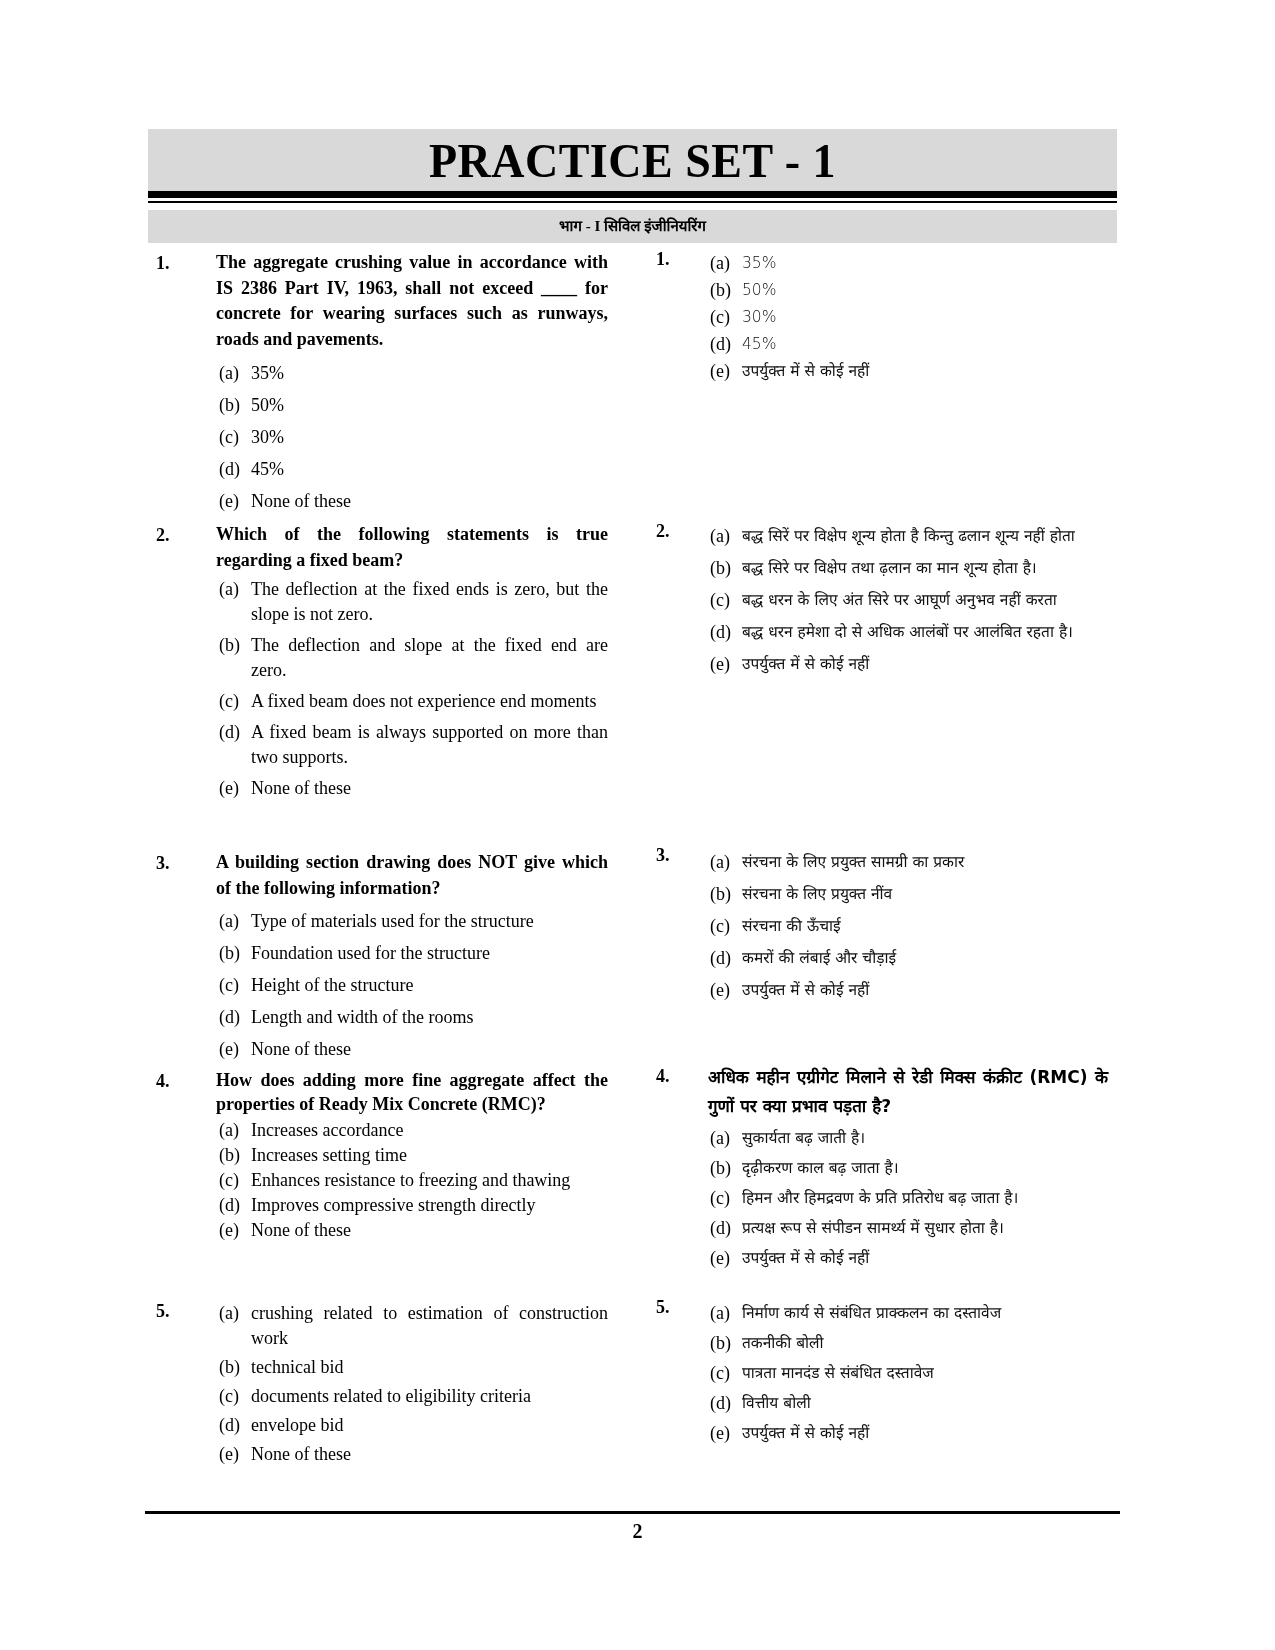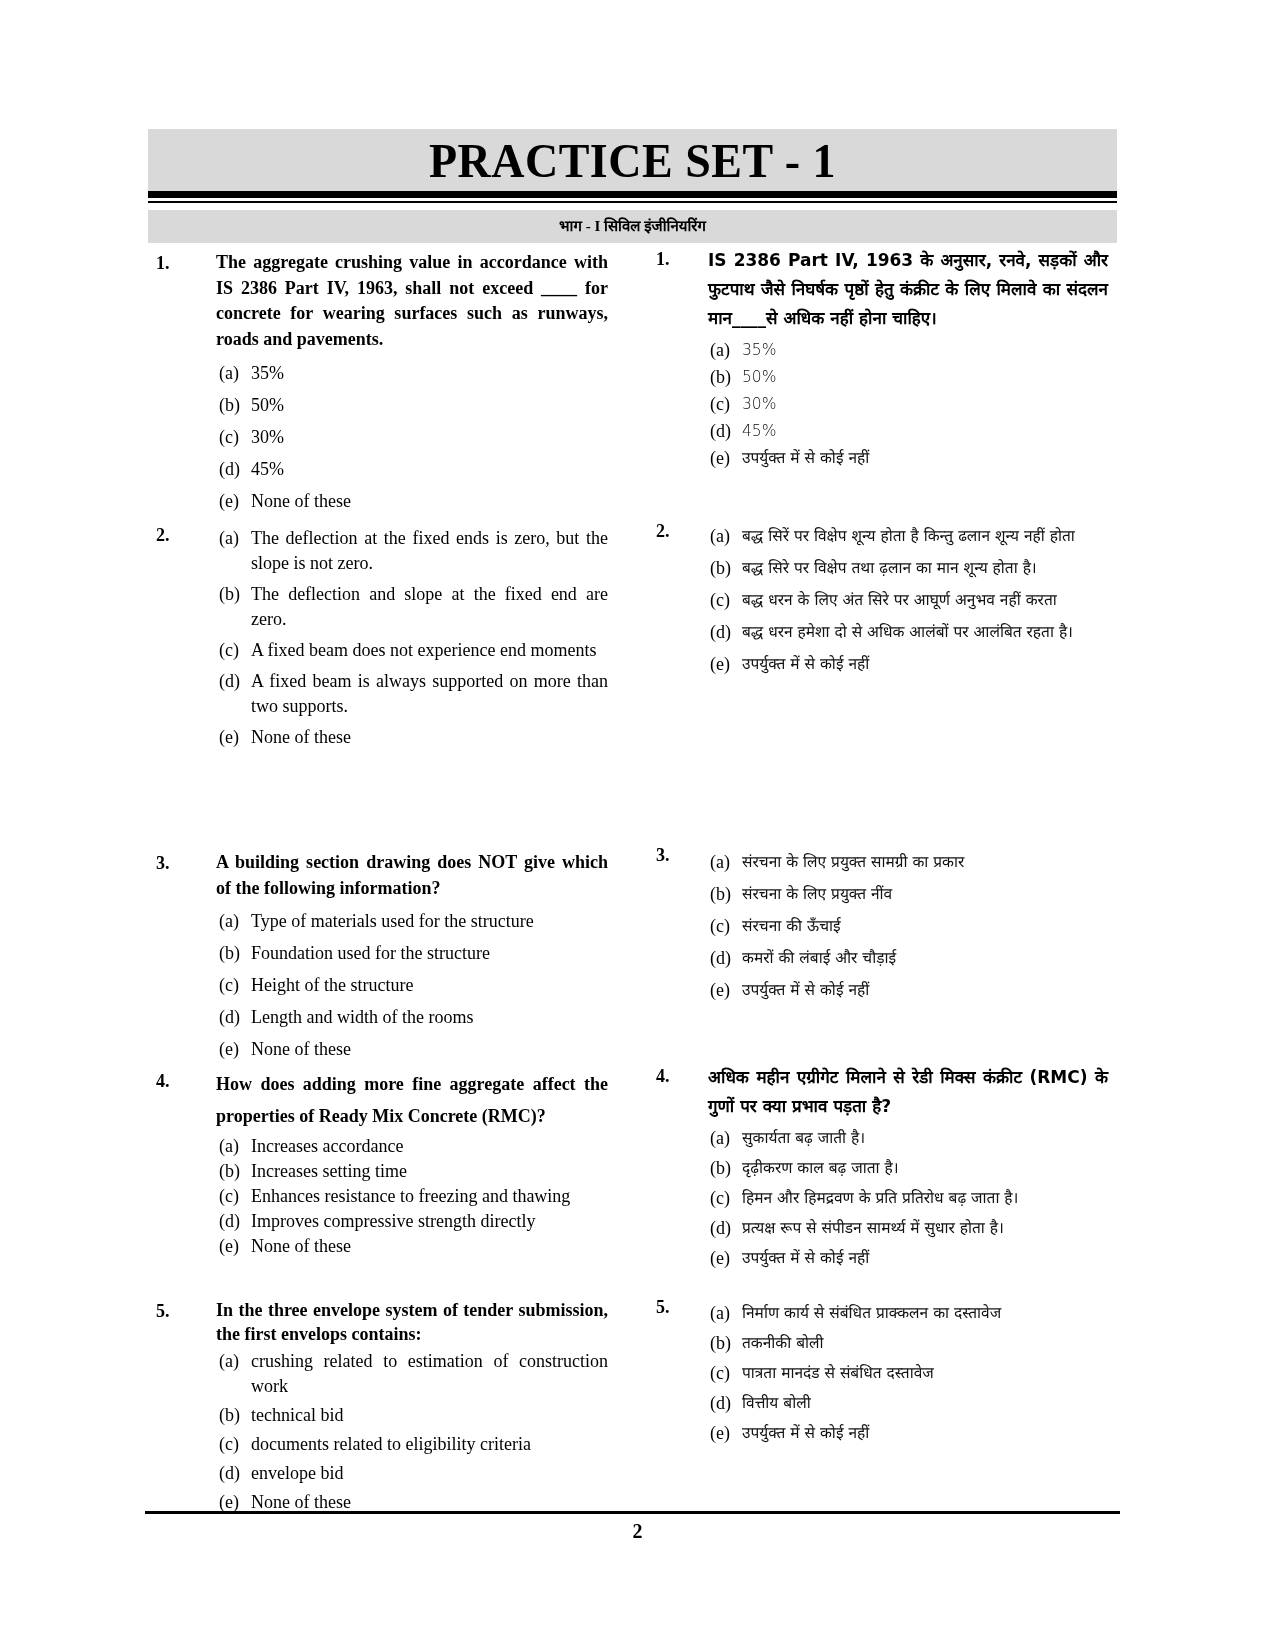--- a/index.html
+++ b/index.html
@@ -64,20 +64,21 @@
         </div>
       <div class="opt" style="line-height:32px">
           <span class="lbl">(e)</span>
           <span class="otext">None of these</span>
         </div>
     </div>
   </div>
 
   <div class="q" style="top:272px">
     <div class="qnum">2.</div>
+    <div class="qtext">Which of the following statements is true regarding a fixed beam?</div>
     <div class="opts" style="margin-top:4px">
       <div class="opt" style="margin-bottom:6px">
           <span class="lbl">(a)</span>
           <span class="otext">The deflection at the fixed ends is zero, but the slope is not zero.</span>
         </div>
       <div class="opt" style="margin-bottom:6px">
           <span class="lbl">(b)</span>
           <span class="otext">The deflection and slope at the fixed end are zero.</span>
         </div>
       <div class="opt" style="margin-bottom:6px">
@@ -117,21 +118,21 @@
         </div>
       <div class="opt" style="line-height:32px">
           <span class="lbl">(e)</span>
           <span class="otext">None of these</span>
         </div>
     </div>
   </div>
 
   <div class="q" style="top:818px">
     <div class="qnum">4.</div>
-    <div class="qtext" style="line-height:32px">How does adding more fine aggregate affect the properties of Ready Mix Concrete (RMC)?</div>
+    <div class="qtext" style="line-height:24px">How does adding more fine aggregate affect the properties of Ready Mix Concrete (RMC)?</div>
     <div class="opts" style="margin-top:2px">
       <div class="opt">
           <span class="lbl">(a)</span>
           <span class="otext">Increases accordance</span>
         </div>
       <div class="opt">
           <span class="lbl">(b)</span>
           <span class="otext">Increases setting time</span>
         </div>
       <div class="opt">
@@ -144,21 +145,20 @@
         </div>
       <div class="opt">
           <span class="lbl">(e)</span>
           <span class="otext">None of these</span>
         </div>
     </div>
   </div>
 
   <div class="q" style="top:1048px">
     <div class="qnum">5.</div>
-    <div class="qtext" style="line-height:24px">In the three envelope system of tender submission, the first envelops contains:</div>
     <div class="opts" style="margin-top:3px">
       <div class="opt" style="margin-bottom:4px">
           <span class="lbl">(a)</span>
           <span class="otext">crushing related to estimation of construction work</span>
         </div>
       <div class="opt" style="margin-bottom:4px">
           <span class="lbl">(b)</span>
           <span class="otext">technical bid</span>
         </div>
       <div class="opt" style="margin-bottom:4px">
@@ -173,21 +173,20 @@
           <span class="lbl">(e)</span>
           <span class="otext">None of these</span>
         </div>
     </div>
   </div>
 </div>
 
 <div class="col right">
   <div class="q" style="top:-4px">
     <div class="qnum">1.</div>
-    <div class="qtext">IS 2386 Part IV, 1963 के अनुसार, रनवे, सड़कों और फुटपाथ जैसे निघर्षक पृष्ठों हेतु कंक्रीट के लिए मिलावे का संदलन मान____से अधिक नहीं होना चाहिए।</div>
     <div class="opts" style="margin-top:4px">
       <div class="opt" style="line-height:27px">
           <span class="lbl">(a)</span>
           <span class="otext">35%</span>
         </div>
       <div class="opt" style="line-height:27px">
           <span class="lbl">(b)</span>
           <span class="otext">50%</span>
         </div>
       <div class="opt" style="line-height:27px">

